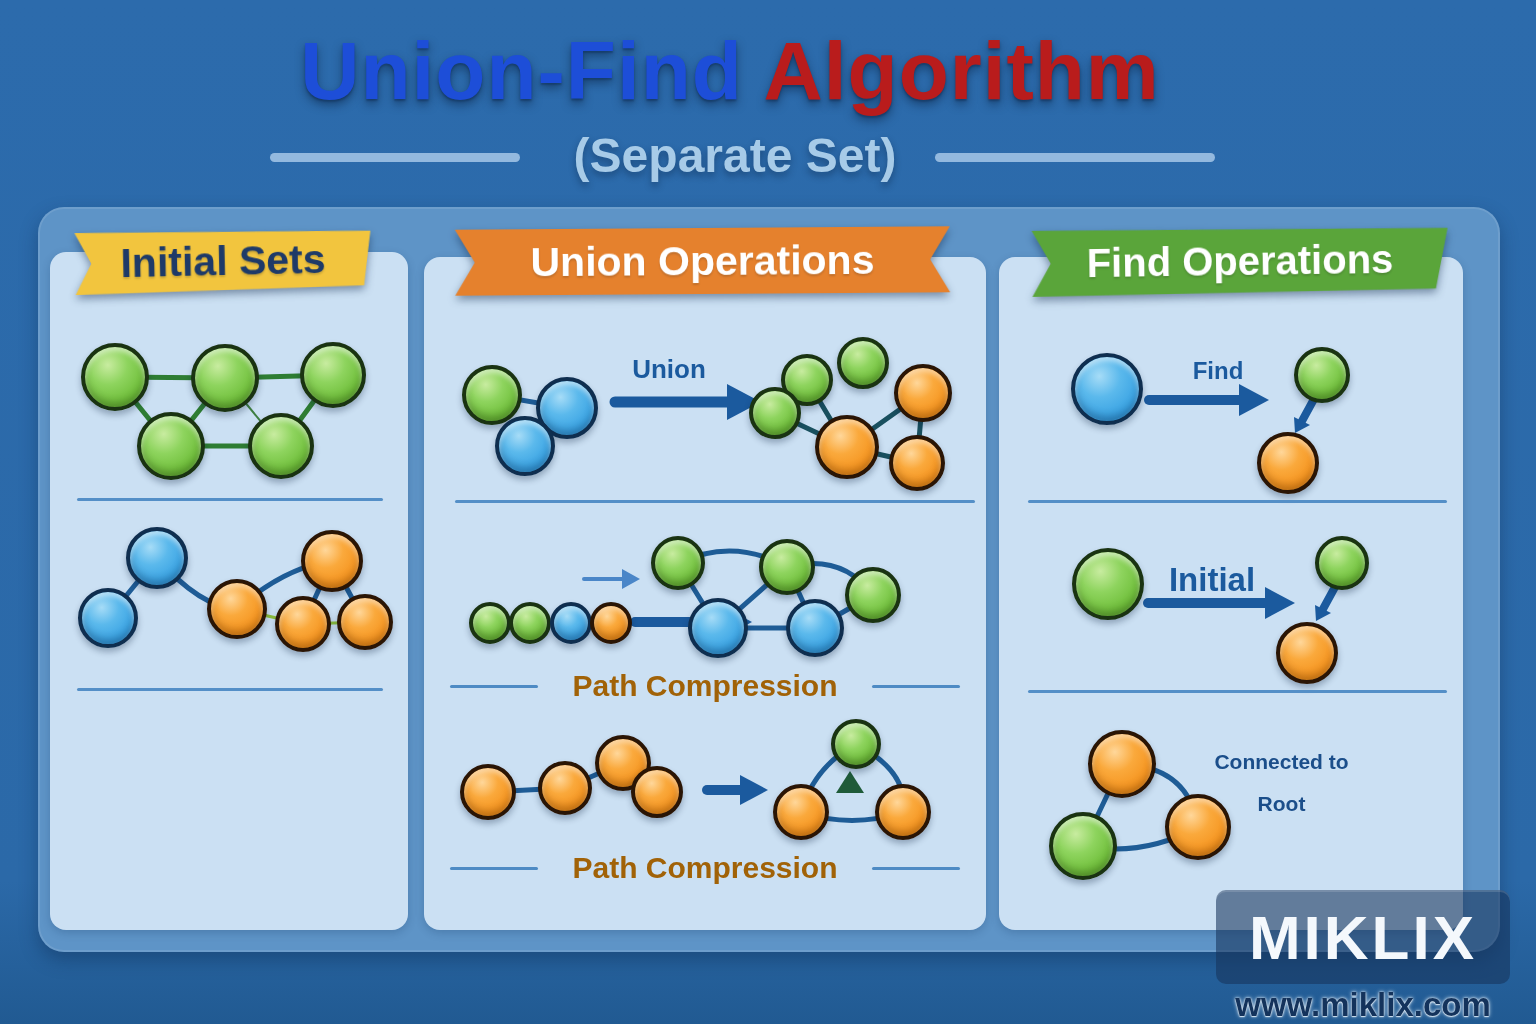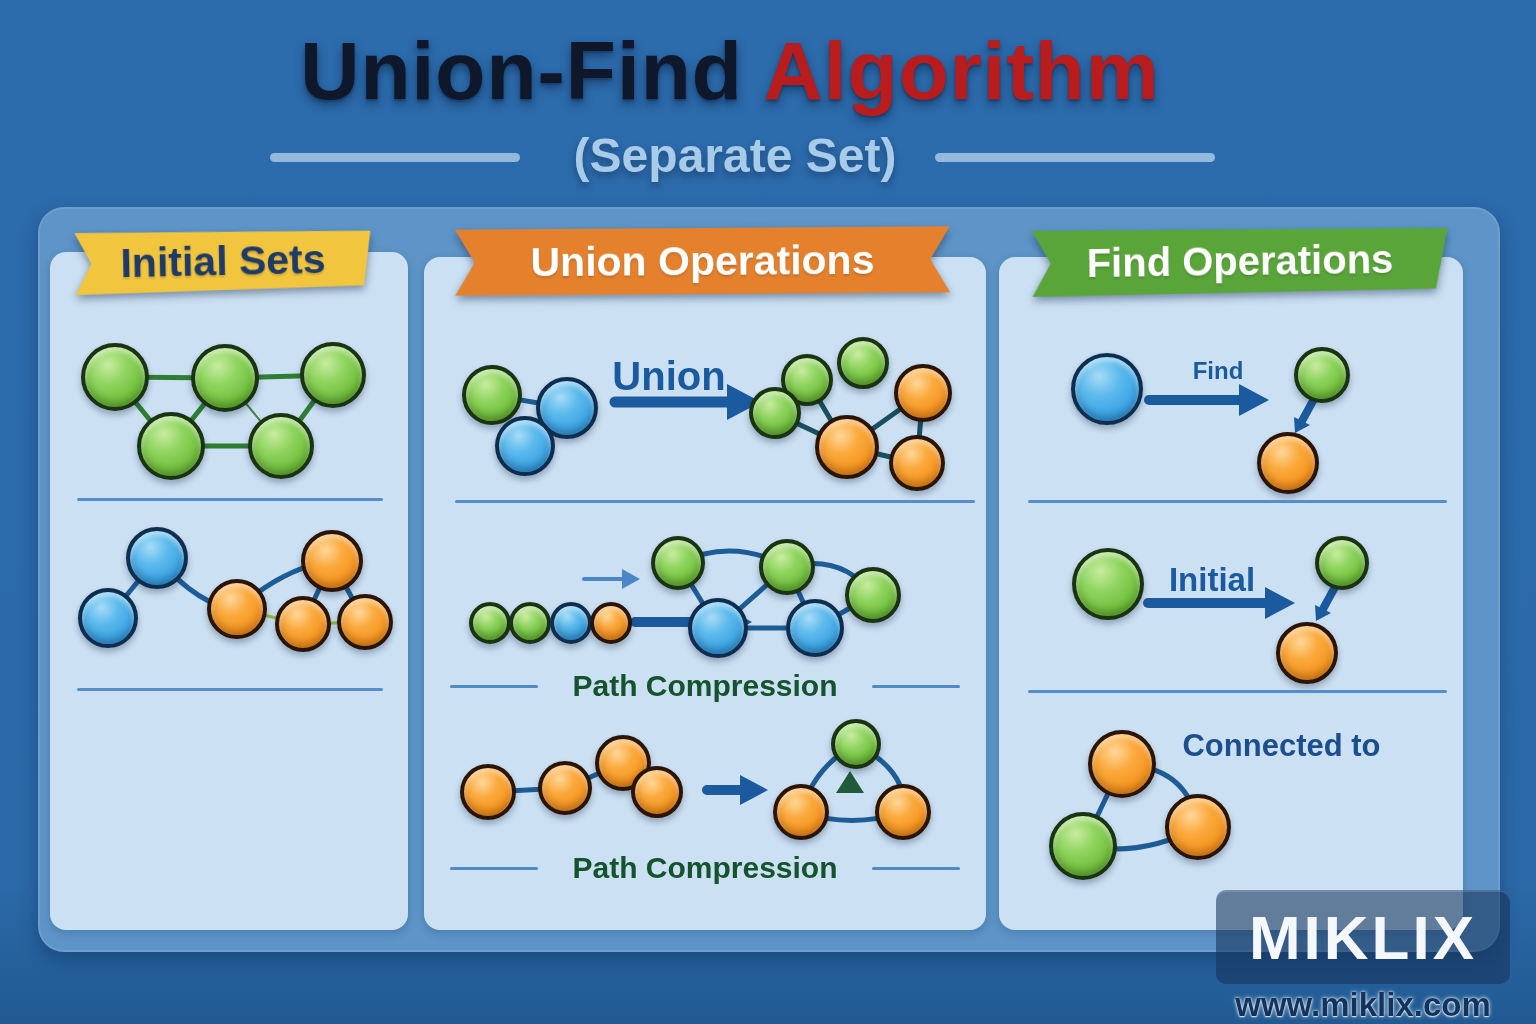--- a/index.html
+++ b/index.html
@@ -7,21 +7,21 @@
     width:1536px;height:1024px;overflow:hidden;position:relative;
     background:linear-gradient(180deg,#2C6BAC 0%,#2B69A8 86%,#215A92 100%);
     font-family:"Liberation Sans",sans-serif;
   }
   
   .title{
     position:absolute;left:0;top:24px;width:1460px;text-align:center;
     font-size:82px;font-weight:bold;letter-spacing:1px;
     text-shadow:0 5px 10px rgba(8,30,60,.5),0 2px 2px rgba(8,30,60,.35);
   }
-  .t-yellow{color:#0f172a;}
+  .t-yellow{color:#1d4ed8;}
   .t-white{color:#b91c1c;}
   .subtitle{
     position:absolute;left:530px;top:128px;width:410px;text-align:center;
     font-size:48px;font-weight:bold;color:#A7CBE8;
     text-shadow:0 4px 7px rgba(8,30,60,.4);
   }
   .sub-line{position:absolute;height:9px;border-radius:5px;background:rgba(166,199,232,.85);top:153px;}
   .sub-line-l{left:270px;width:250px;}
   .sub-line-r{left:935px;width:280px;}
   
@@ -77,24 +77,24 @@
     border:4px solid #2A1505;
     box-shadow:inset 0 4px 5px rgba(255,255,255,.5),inset 0 -5px 7px rgba(80,40,0,.30),0 4px 6px rgba(10,30,60,.30);
   }
   
   .divider{position:absolute;height:3px;background:#548FC7;border-radius:2px;}
   .caption{position:absolute;font-weight:bold;color:#1B4E8A;text-align:center;}
   .caption-sep{left:0;width:100%;top:455px;font-size:31px;}
   .op-label{position:absolute;font-weight:bold;color:#1B5A9E;text-align:center;}
   .pc-row{
     position:absolute;left:0;width:100%;display:flex;align-items:center;justify-content:center;gap:34px;
-    color:#14532d;font-weight:bold;font-size:30px;
+    color:#a16207;font-weight:bold;font-size:30px;
   }
   .pc-row .line{width:88px;height:3px;background:#4E8BC4;border-radius:2px;}
-  .connected{left:170px;top:468px;width:225px;font-size:31px;line-height:42px;text-align:center;}
+  .connected{left:170px;top:484px;width:225px;font-size:21px;line-height:42px;text-align:center;}
   .connected span{display:block;}
   
   .logo-box{
     position:absolute;left:1216px;top:890px;width:294px;height:94px;
     background:rgba(22,52,92,.58);border-radius:10px;
     box-shadow:inset 0 2px 0 rgba(255,255,255,.14);
     display:flex;align-items:center;justify-content:center;
   }
   .logo-text{color:#F4F8FC;font-size:62px;font-weight:bold;letter-spacing:3px;}
   .site-url{
@@ -198,21 +198,21 @@
       <path d="M432,487 Q390,510 377,555"></path>
       <path d="M432,487 Q485,515 479,555"></path>
       <path d="M377,555 Q428,572 479,555"></path>
     </g>
     <polygon points="426,514 412,536 440,536" fill="#1F5B39"></polygon>
   </svg>
 
   <div class="node green" style="left:38px;top:108px;width:60px;height:60px;"></div>
   <div class="node blue" style="left:112px;top:120px;width:62px;height:62px;"></div>
   <div class="node blue" style="left:71px;top:159px;width:60px;height:60px;"></div>
-  <div class="op-label" style="left:170px;top:97px;width:150px;font-size:40px;">Union</div>
+  <div class="op-label" style="left:170px;top:97px;width:150px;font-size:26px;">Union</div>
 
   <div class="node green" style="left:357px;top:97px;width:52px;height:52px;"></div>
   <div class="node green" style="left:413px;top:80px;width:52px;height:52px;"></div>
   <div class="node green" style="left:325px;top:130px;width:52px;height:52px;"></div>
   <div class="node orange" style="left:391px;top:158px;width:64px;height:64px;"></div>
   <div class="node orange" style="left:470px;top:107px;width:58px;height:58px;"></div>
   <div class="node orange" style="left:465px;top:178px;width:56px;height:56px;"></div>
   <div class="divider" style="left:31px;top:243px;width:520px;"></div>
 
   <div class="node green" style="left:45px;top:345px;width:42px;height:42px;"></div>
@@ -277,20 +277,21 @@
   <div class="op-label" style="left:138px;top:304px;width:150px;font-size:33px;">Initial</div>
   <div class="node green" style="left:316px;top:279px;width:54px;height:54px;"></div>
   <div class="node orange" style="left:277px;top:365px;width:62px;height:62px;"></div>
   <div class="divider" style="left:29px;top:433px;width:419px;"></div>
 
   <div class="node orange" style="left:89px;top:473px;width:68px;height:68px;"></div>
   <div class="node green" style="left:50px;top:555px;width:68px;height:68px;"></div>
   <div class="node orange" style="left:166px;top:537px;width:66px;height:66px;"></div>
   <div class="caption connected">
     <span>Connected to</span>
+    <span>Root</span>
   </div>
 </section>
 
 <div id="banner1" class="banner">
   <div class="banner-shape">
     <span>Initial Sets</span>
   </div>
 </div>
 <div id="banner2" class="banner">
   <div class="banner-shape">

